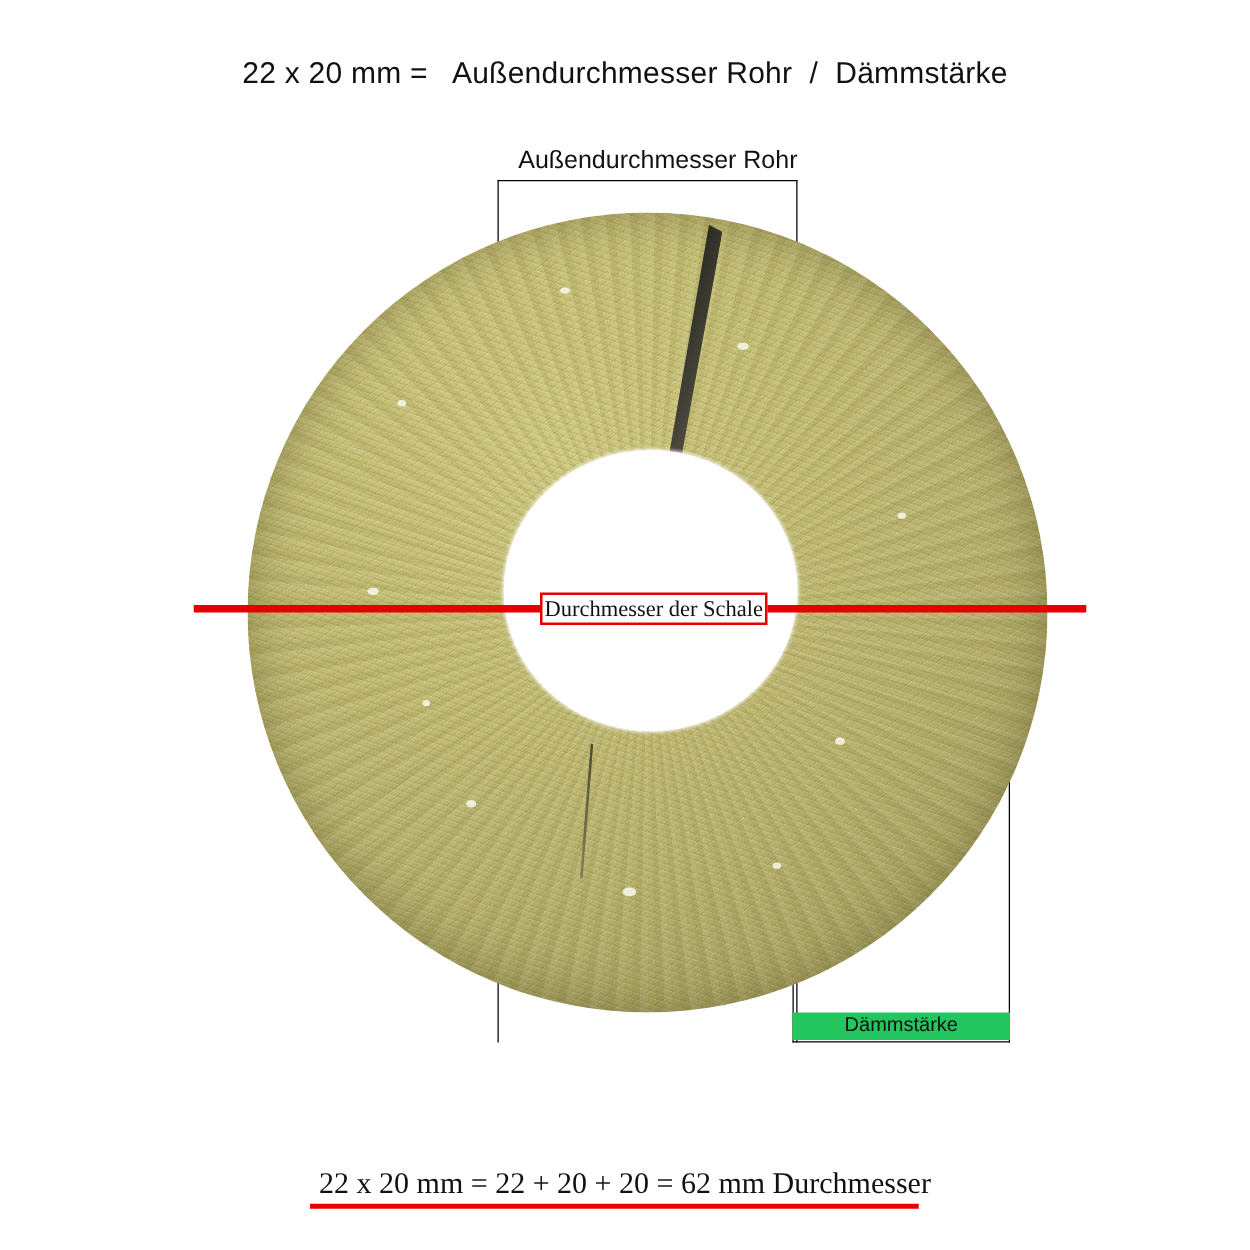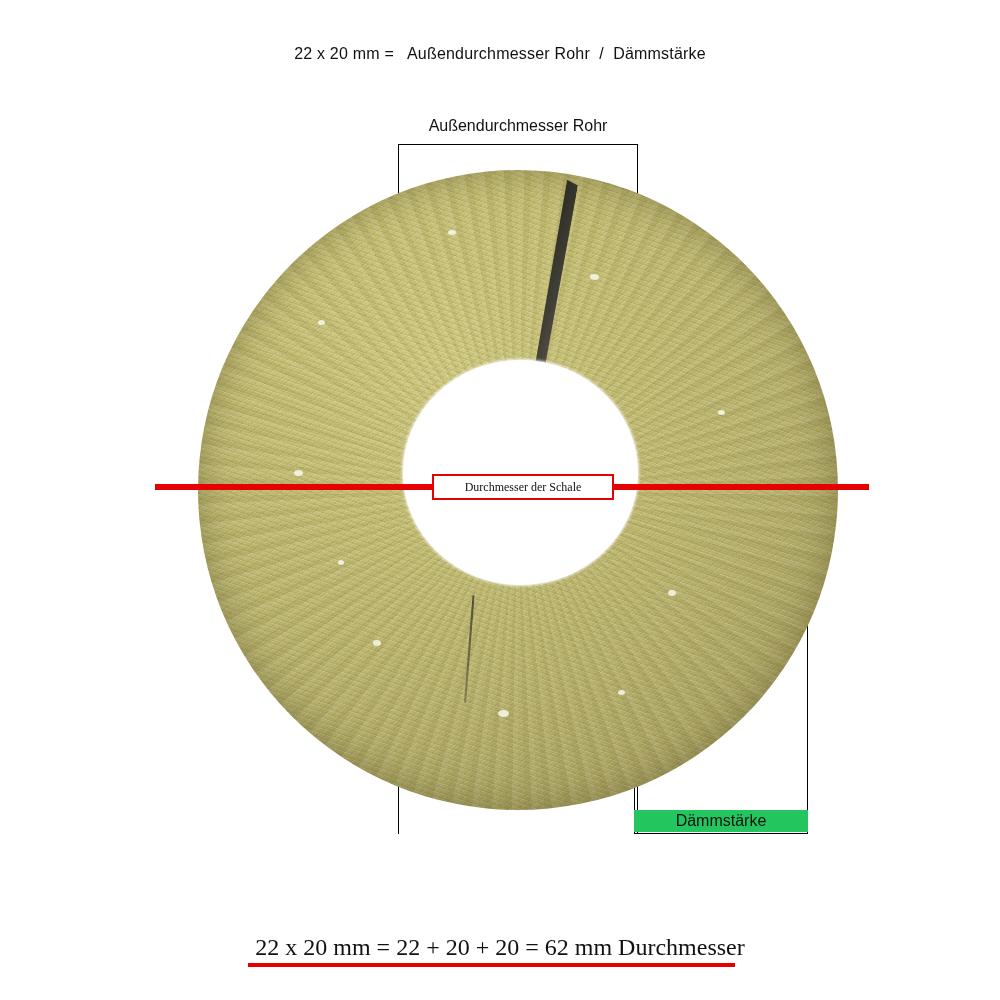--- a/index.html
+++ b/index.html
@@ -17,33 +17,33 @@
     color: #111111;
   }
 
   
   .top-heading {
     position: absolute;
     top: 45px;
     left: 0;
     width: 1000px;
     text-align: center;
-    font-size: 16px;
+    font-size: 24px;
     letter-spacing: 0.2px;
     white-space: pre;
   }
 
   
   .label-pipe-od {
     position: absolute;
     top: 117px;
     left: 398px;
     width: 240px;
-    text-align: center;
-    font-size: 16px;
+    text-align: right;
+    font-size: 20px;
   }
 
   
   .bracket {
     position: absolute;
     border: 1.4px solid #000000;
     box-sizing: border-box;
   }
   
   #bracket-pipe-od {
@@ -158,21 +158,21 @@
     top: 474px;
     width: 182px;
     height: 26px;
     background: #ffffff;
     border: 2.5px solid #e60000;
     box-sizing: border-box;
     display: flex;
     align-items: center;
     justify-content: center;
     font-family: "Liberation Serif", serif;
-    font-size: 12px;
+    font-size: 18px;
     color: #111111;
     white-space: nowrap;
   }
 
   
   .bottom-text {
     position: absolute;
     left: 0;
     top: 876px;
     width: 1000px;

